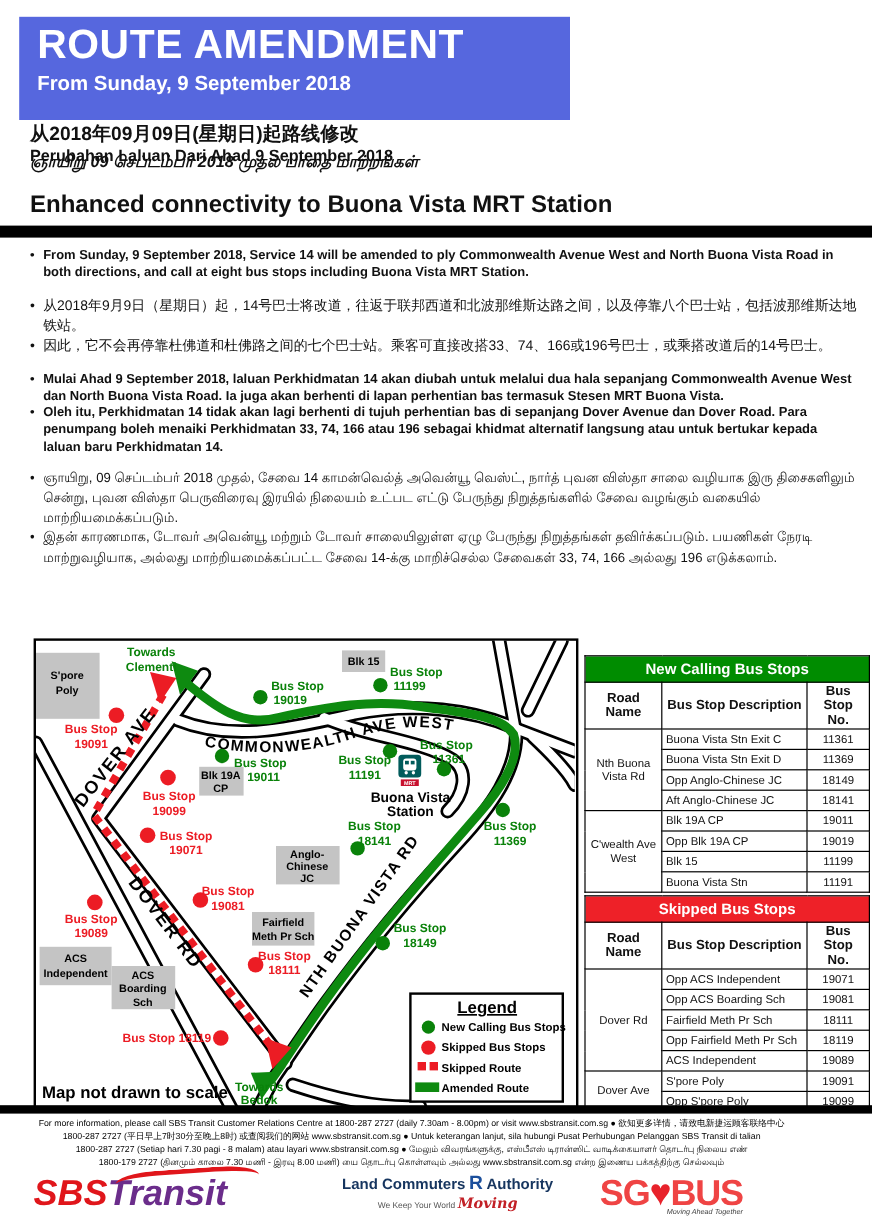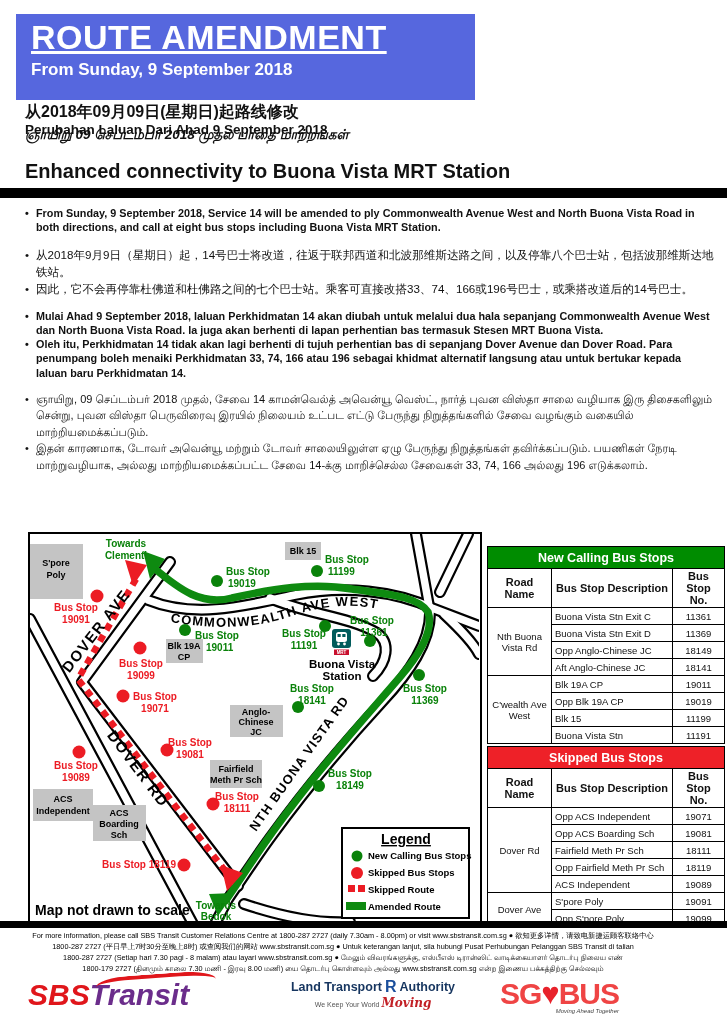--- a/index.html
+++ b/index.html
@@ -2,21 +2,21 @@
 <html><head>
 <meta charset="utf-8">
 <style>
   html,body{margin:0;padding:0;background:#ffffff;}
   #page{position:relative;width:727px;height:1024px;background:#ffffff;overflow:hidden;
         font-family:"Liberation Sans",sans-serif;color:#111;}
   .abs{position:absolute;}
   
   .banner{left:16px;top:14px;width:459px;height:86px;background:#5667DE;color:#fff;
           padding-left:15px;box-sizing:border-box;}
-  .banner h1{margin:4px 0 0 0;font-size:34px;font-weight:bold;letter-spacing:.5px;text-decoration:underline;}
+  .banner h1{margin:4px 0 0 0;font-size:34px;font-weight:bold;letter-spacing:.5px;}
   .banner .sub{font-size:17px;font-weight:bold;margin-top:3px;}
   .svcbox{left:483px;top:14px;width:228px;height:86px;background:#93C840;display:flex;
           align-items:center;justify-content:center;gap:18px;}
   .svcnum{font-size:60px;font-weight:bold;color:#000;line-height:1;}
   .wc{width:42px;height:42px;background:#1763A8;border-radius:6px;color:#fff;display:flex;
       align-items:center;justify-content:center;font-size:30px;}
   
   .introZH{left:25px;top:102px;font-size:16px;font-weight:bold;}
   .introMS{left:25px;top:122px;font-size:13.5px;font-weight:bold;}
   .introTA{left:25px;top:127px;font-size:13.5px;font-weight:bold;font-style:italic;}
@@ -394,21 +394,21 @@
     <div>1800-179 2727 (தினமும் காலை 7.30 மணி - இரவு 8.00 மணி) யை தொடர்பு கொள்ளவும் அல்லது www.sbstransit.com.sg என்ற இணைய பக்கத்திற்கு செல்லவும்</div>
   </div>
 
   <div class="abs logos">
     <div class="sbs">
       <span class="p1">SBS</span><span class="p2">Transit</span>
       <div class="swoosh"></div>
     </div>
     <div class="lta">
       <div class="l1">
-        <span>Land Transport</span>
+        <span>Land Commuters</span>
         <span class="ribbon">R</span>
         <span>Authority</span>
       </div>
       <div class="l2">
         <span>We Keep Your World</span>
         <span class="mov">Moving</span>
       </div>
     </div>
     <div class="sg">
       <span class="big">SG</span><span class="big heart">♥</span><span class="big">BUS</span>

